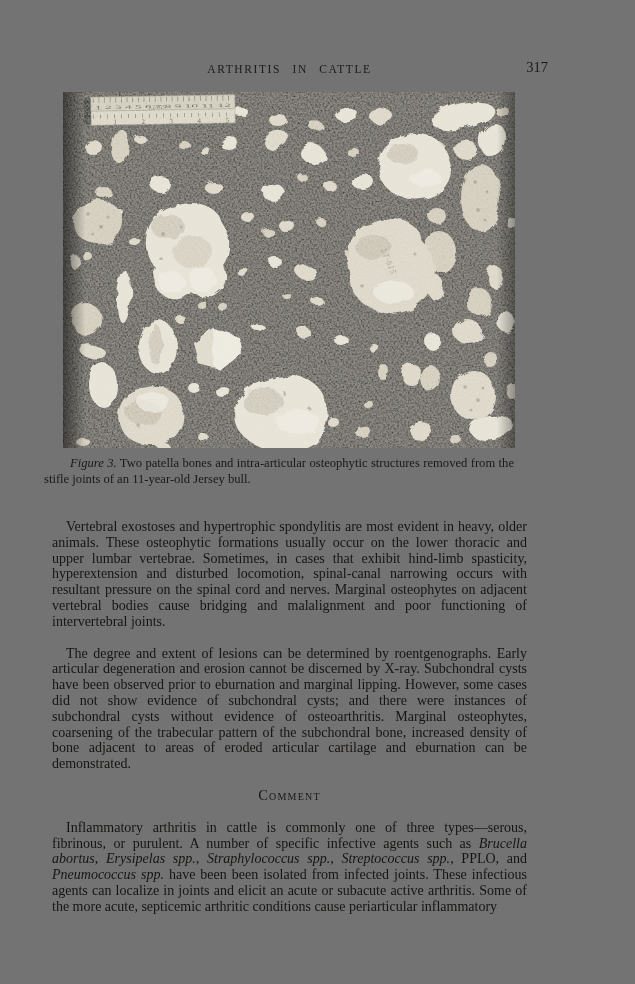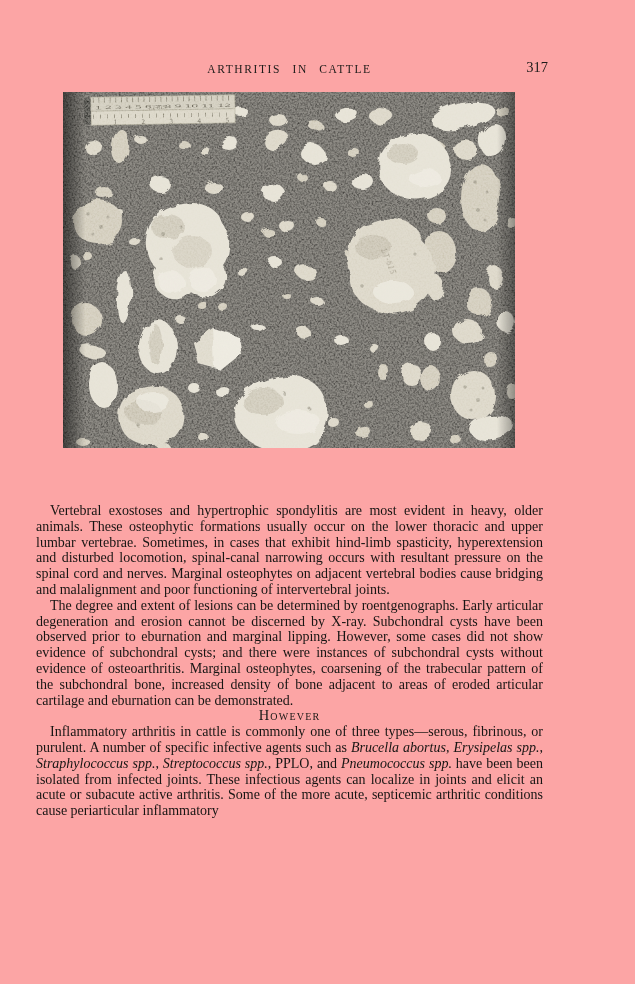--- a/index.html
+++ b/index.html
@@ -1,17 +1,17 @@
 <!DOCTYPE html>
 <html><head>
 <meta charset="utf-8">
 <style>
   html,body{margin:0;padding:0;background:#ffffff;}
   .page{
-    position:relative;width:635px;height:984px;background:#fca5a5;overflow:hidden;
+    position:relative;width:635px;height:984px;background:#737373;overflow:hidden;
     font-family:"Liberation Serif","DejaVu Serif",serif;color:#171513;
   }
   .running-title{
     position:absolute;left:36px;top:63px;width:507px;text-align:center;
     font-size:11.5px;letter-spacing:1.6px;word-spacing:7px;color:#1d1b19;
   }
   .page-number{
     position:absolute;top:59px;right:87px;font-size:14.5px;color:#1d1b19;
   }
   .photo-wrap{
@@ -20,21 +20,21 @@
   }
   .caption{
     position:absolute;left:44px;top:455px;width:470px;margin:0;
     font-size:12.6px;line-height:16.3px;text-align:justify;text-indent:26px;
     color:#1b1917;
   }
   .textflow{
     position:absolute;left:36px;top:503px;width:507px;
     font-size:14px;line-height:15.8px;text-align:justify;
   }
-  .textflow p{margin:0;text-indent:14px;}
+  .textflow p{margin:16px;text-indent:14px;}
   .section-heading{
     margin:13px 0 9px 0;text-align:center;text-indent:0 !important;
     font-variant:small-caps;font-size:14.5px;letter-spacing:1.2px;color:#1b1917;
   }
   i{font-style:italic;}
   
   .b1{fill:#d8d2c2}.b2{fill:#e6e2d5}.b3{fill:#cbc4b2}.b4{fill:#f0ede3}
   .pore{fill:#6e6757;opacity:.55}
   .shade{fill:#a89f8b;opacity:.5}
   .shade2{fill:#b6ad99;opacity:.45}
@@ -238,21 +238,22 @@
           <text class="ruler-num" text-anchor="middle" x="108" y="27.5" font-size="7">4</text>
           <text class="ruler-num" text-anchor="middle" x="136" y="27.5" font-size="7">5</text>
         </g>
       </g>
 
       <rect x="0" y="0" width="452" height="356" filter="url(#grain)" opacity="0.45"></rect>
       <rect x="0" y="0" width="452" height="356" fill="url(#edgeShade)"></rect>
     </svg>
   </div>
 
+  <p class="caption"><i>Figure 3.</i><span> Two patella bones and intra-articular osteophytic structures removed from the stifle joints of an 11-year-old Jersey bull.</span></p>
 
   <div class="textflow">
     <p>Vertebral exostoses and hypertrophic spondylitis are most evident in heavy, older animals. These osteophytic formations usually occur on the lower thoracic and upper lumbar vertebrae. Sometimes, in cases that exhibit hind-limb spasticity, hyperextension and disturbed locomotion, spinal-canal narrowing occurs with resultant pressure on the spinal cord and nerves. Marginal osteophytes on adjacent vertebral bodies cause bridging and malalignment and poor functioning of intervertebral joints.</p>
     <p>The degree and extent of lesions can be determined by roentgenographs. Early articular degeneration and erosion cannot be discerned by X-ray. Subchondral cysts have been observed prior to eburnation and marginal lipping. However, some cases did not show evidence of subchondral cysts; and there were instances of subchondral cysts without evidence of osteoarthritis. Marginal osteophytes, coarsening of the trabecular pattern of the subchondral bone, increased density of bone adjacent to areas of eroded articular cartilage and eburnation can be demonstrated.</p>
-    <p class="section-heading">However</p>
+    <p class="section-heading">Comment</p>
     <p><span>Inflammatory arthritis in cattle is commonly one of three types—serous, fibrinous, or purulent. A number of specific infective agents such as </span><i>Brucella abortus</i><span>, </span><i>Erysipelas spp.</i><span>, </span><i>Straphylococcus spp.</i><span>, </span><i>Streptococcus spp.</i><span>, PPLO, and </span><i>Pneumococcus spp.</i><span> have been been isolated from infected joints. These infectious agents can localize in joints and elicit an acute or subacute active arthritis. Some of the more acute, septicemic arthritic conditions cause periarticular inflammatory</span></p>
   </div>
 
 </div>
 
 </body></html>

